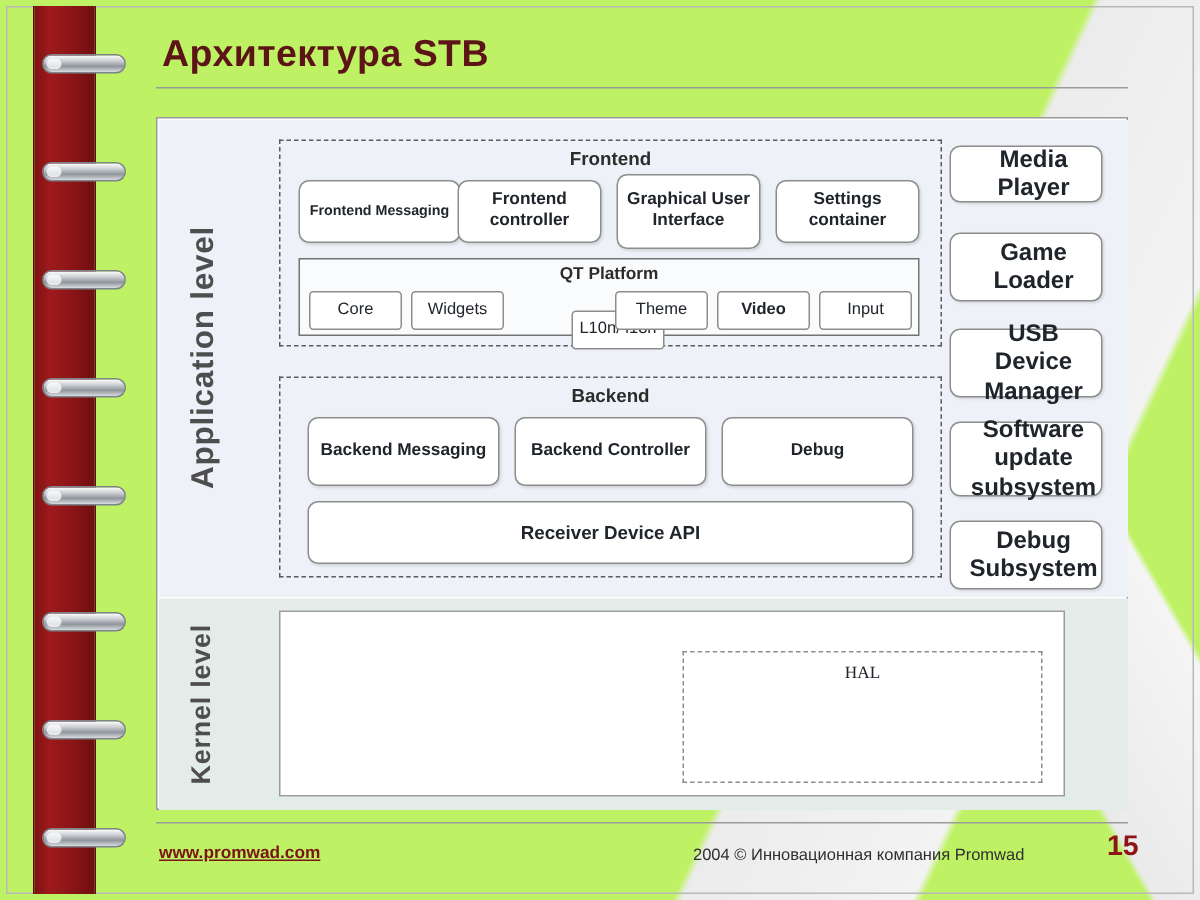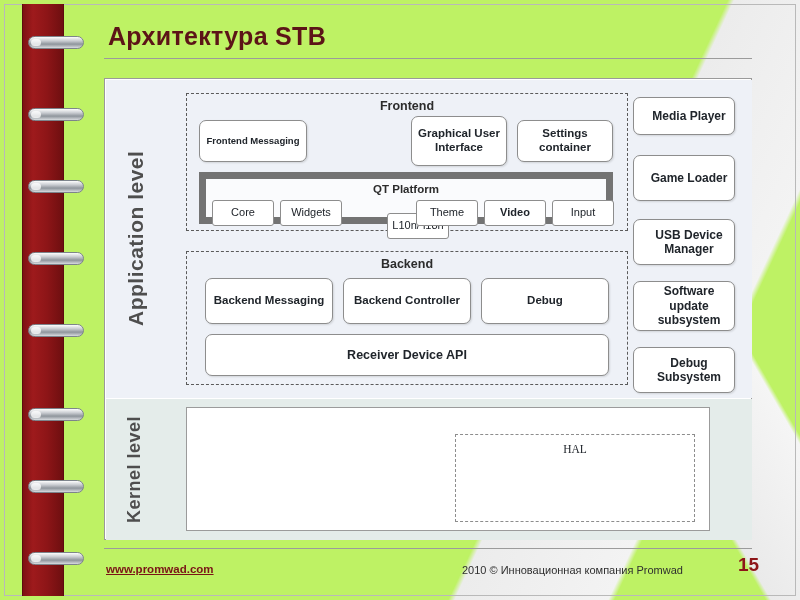--- a/index.html
+++ b/index.html
@@ -168,21 +168,21 @@
     font-size: 9.5px;
   }
   .box.plain {
     font-weight: normal;
     font-size: 11px;
     border-radius: 3px;
     box-shadow: none;
   }
   .qt-frame {
     position: absolute;
-    border: 7px solid #737373;
+    border: 1px solid #737373;
     background: #fafbfd;
     box-sizing: border-box;
   }
   .qt-title {
     text-align: center;
     font-size: 11.5px;
     font-weight: bold;
     color: #2c2c2c;
     margin-top: 4px;
   }
@@ -208,21 +208,21 @@
     color: #20252b;
     text-align: center;
   }
   .dashed-box span {
     display: block;
     margin-top: 8px;
   }
 
   
   .right-col .box {
-    font-size: 12px;
+    font-size: 16px;
     padding-left: 12px;
   }
 
   
   .footer-rule {
     position: absolute;
     left: 104px;
     top: 548px;
     width: 648px;
     height: 0;
@@ -277,20 +277,21 @@
 
   <div class="diagram">
 
     <div class="app-level">
       <div class="vert-label app-vert">Application level</div>
 
       <div class="dashed-group" style="left:80px; top:13px; width:442px; height:138px;">
         <div class="group-title">Frontend</div>
 
         <div class="box small" style="left:12px; top:26px; width:108px; height:42px;">Frontend Messaging</div>
+        <div class="box" style="left:118px; top:26px; width:96px; height:42px;">Frontend controller</div>
         <div class="box" style="left:224px; top:22px; width:96px; height:50px;">Graphical User Interface</div>
         <div class="box" style="left:330px; top:26px; width:96px; height:42px;">Settings container</div>
 
         <div class="qt-frame" style="left:12px; top:78px; width:414px; height:52px;">
           <div class="qt-title">QT Platform</div>
           <div class="box plain" style="left:6px;  top:21px; width:62px; height:26px;">Core</div>
           <div class="box plain" style="left:74px; top:21px; width:62px; height:26px;">Widgets</div>
           <div class="box plain" style="left:142px;top:34px; width:62px; height:26px;margin-left:39px;">L10n/ i18n</div>
           <div class="box plain" style="left:210px;top:21px; width:62px; height:26px;">Theme</div>
           <div class="box plain" style="left:278px;top:21px; width:62px; height:26px;font-weight:bold;">Video</div>
@@ -324,16 +325,16 @@
       <div class="box" style="left:528px; top:76px;  width:102px; height:46px;">Game Loader</div>
       <div class="box" style="left:528px; top:140px; width:102px; height:46px;">USB Device Manager</div>
       <div class="box" style="left:528px; top:202px; width:102px; height:50px;">Software update subsystem</div>
       <div class="box" style="left:528px; top:268px; width:102px; height:46px;">Debug Subsystem</div>
     </div>
 
   </div>
 
   <div class="footer-rule"></div>
   <a class="site-link" href="#">www.promwad.com</a>
-  <div class="copyright">2010 © Инновационная компания Promwad</div>
+  <div class="copyright">2004 © Инновационная компания Promwad</div>
   <div class="page-num">15</div>
 
 </div>
 
 </body></html>

